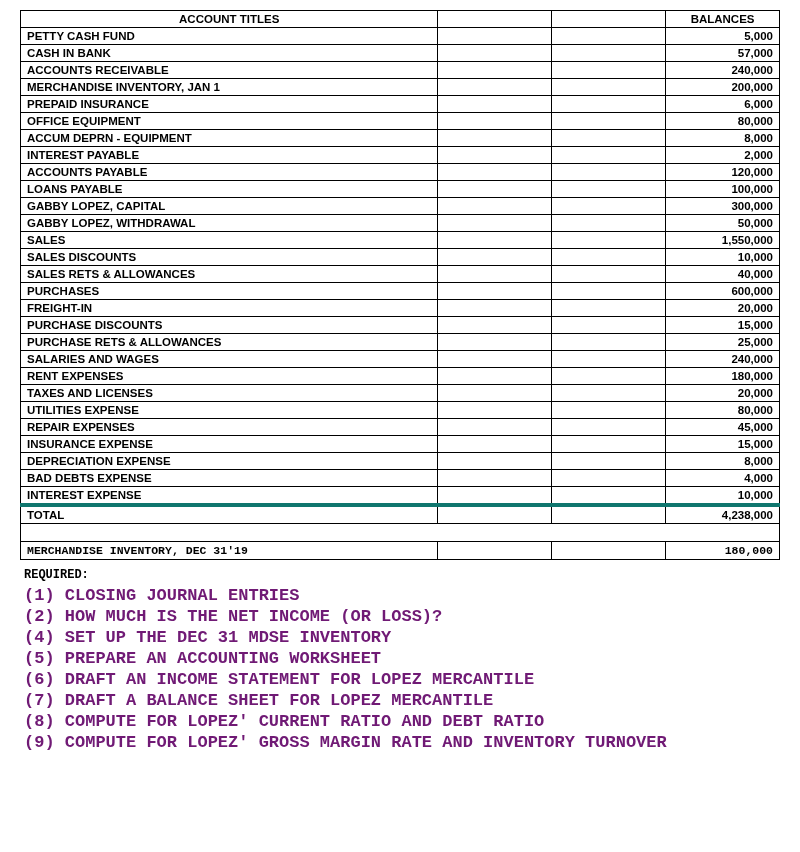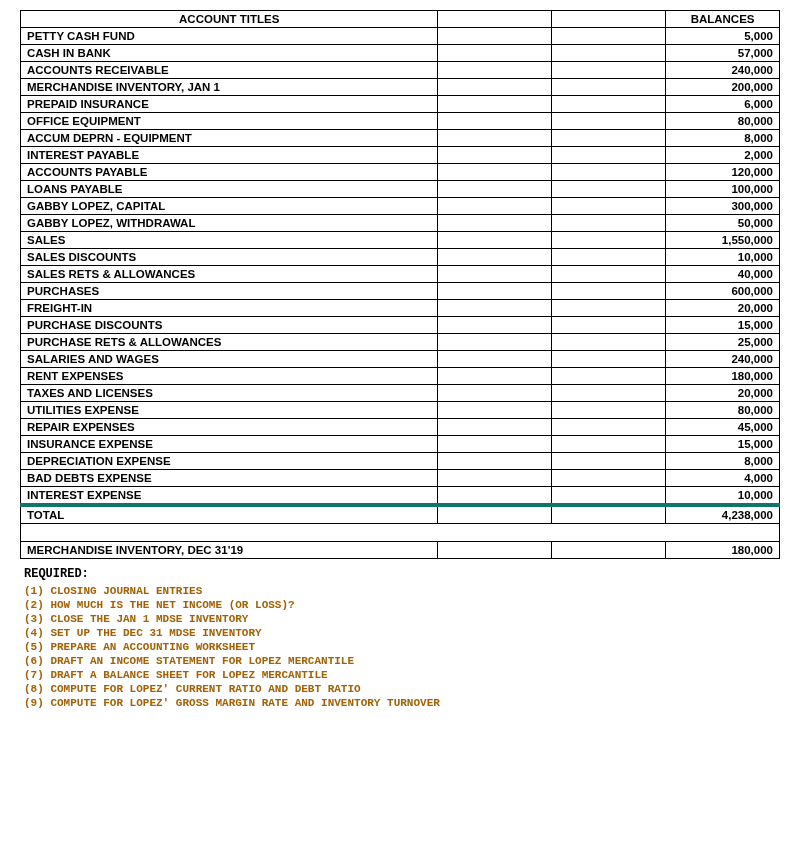--- a/index.html
+++ b/index.html
@@ -58,39 +58,40 @@
       border-top: 4px solid #0f766e;
     }
 
     .spacer-row td {
       border: 1px solid #000;
       height: 18px;
     }
 
     .mdse-row td {
       font-weight: bold;
+      font-family: Liberation Mono, monospace;
     }
 
     
     .required-section {
       margin-top: 8px;
       padding-left: 4px;
       font-family: Liberation Mono, monospace;
     }
 
     .required-label {
       font-weight: bold;
       font-size: 12px;
       margin-bottom: 4px;
     }
 
     .required-item {
-      font-size: 11px;
+      font-size: 17px;
       margin-bottom: 2px;
-      color: #a16207;
+      color: #701a75;
       font-weight: bold;
     }
   </style>
 </head>
 <body>
 
 <div class="page-container">
   <table>
     <thead>
       <tr class="header-row">
@@ -285,21 +286,20 @@
           <td class="col-balance balance-cell">180,000</td>
         </tr>
       </tbody>
   </table>
 
   <div class="required-section">
     <div class="required-label">REQUIRED:</div>
     <div id="required-items">
         <div class="required-item">(1) CLOSING JOURNAL ENTRIES</div>
         <div class="required-item">(2) HOW MUCH IS THE NET INCOME (OR LOSS)?</div>
-        <div class="required-item">(3) CLOSE THE JAN 1 MDSE INVENTORY</div>
         <div class="required-item">(4) SET UP THE DEC 31 MDSE INVENTORY</div>
         <div class="required-item">(5) PREPARE AN ACCOUNTING WORKSHEET</div>
         <div class="required-item">(6) DRAFT AN INCOME STATEMENT FOR LOPEZ MERCANTILE</div>
         <div class="required-item">(7) DRAFT A BALANCE SHEET FOR LOPEZ MERCANTILE</div>
         <div class="required-item">(8) COMPUTE FOR LOPEZ' CURRENT RATIO AND DEBT RATIO</div>
         <div class="required-item">(9) COMPUTE FOR LOPEZ' GROSS MARGIN RATE AND INVENTORY TURNOVER</div>
       </div>
   </div>
 </div>
 

